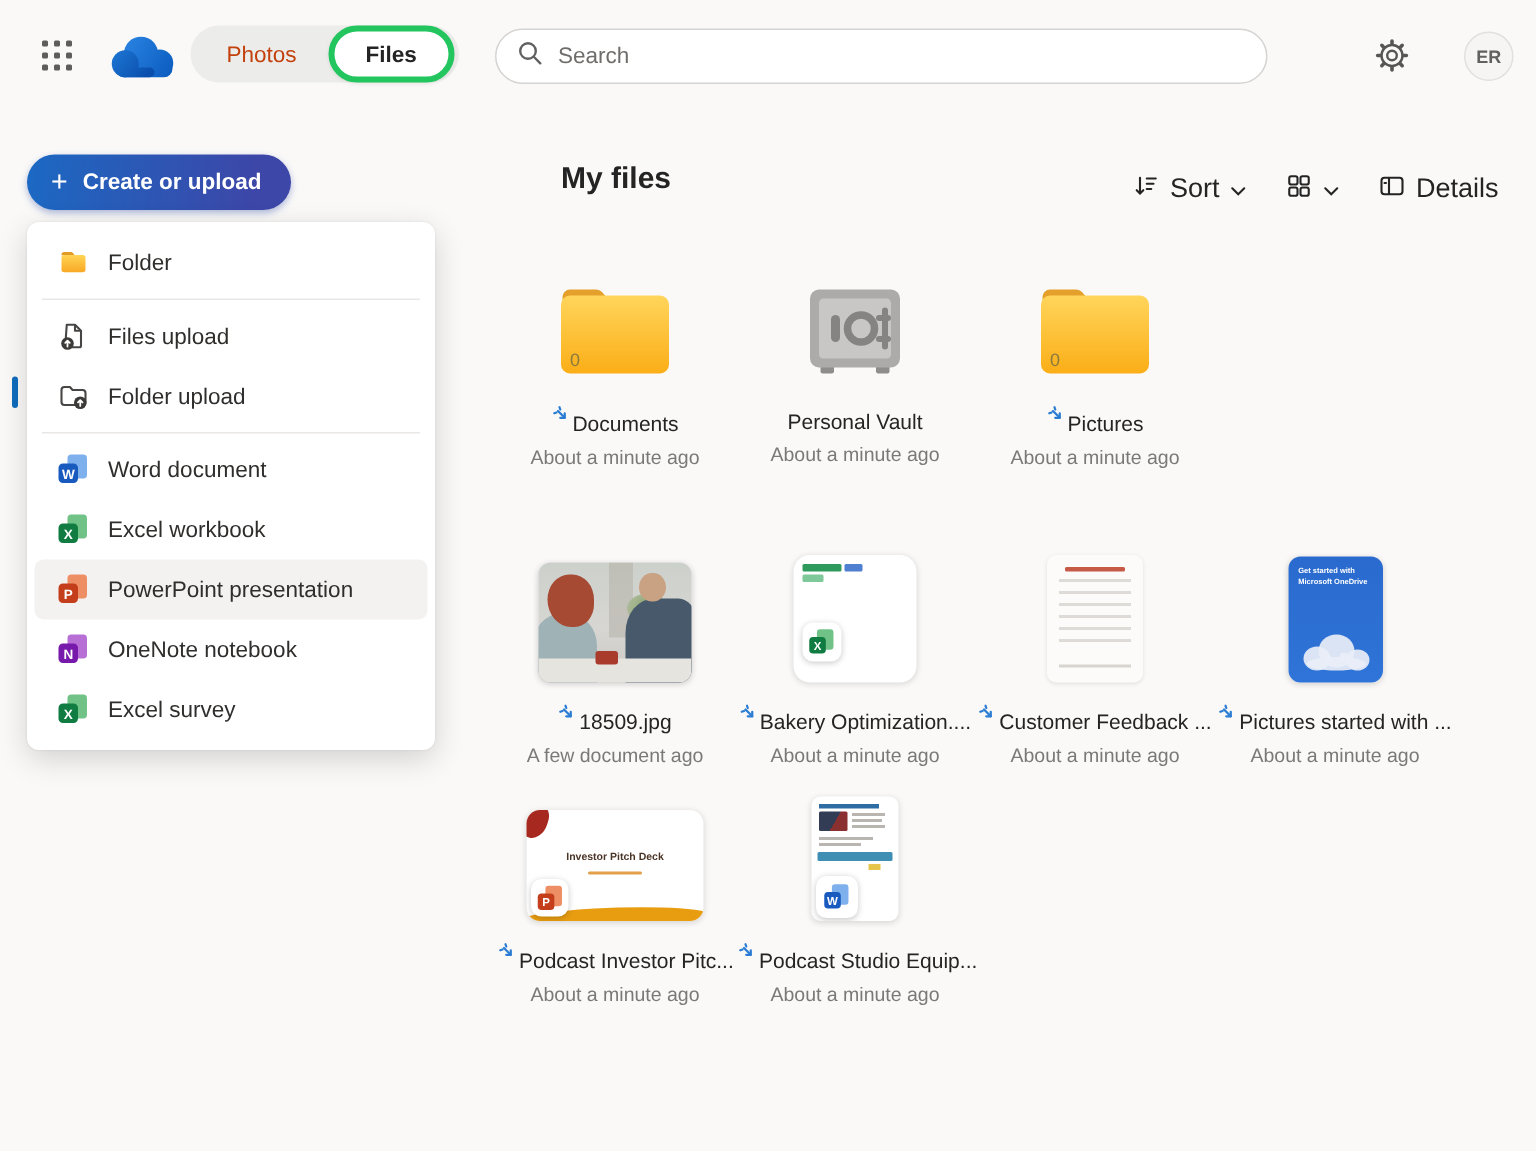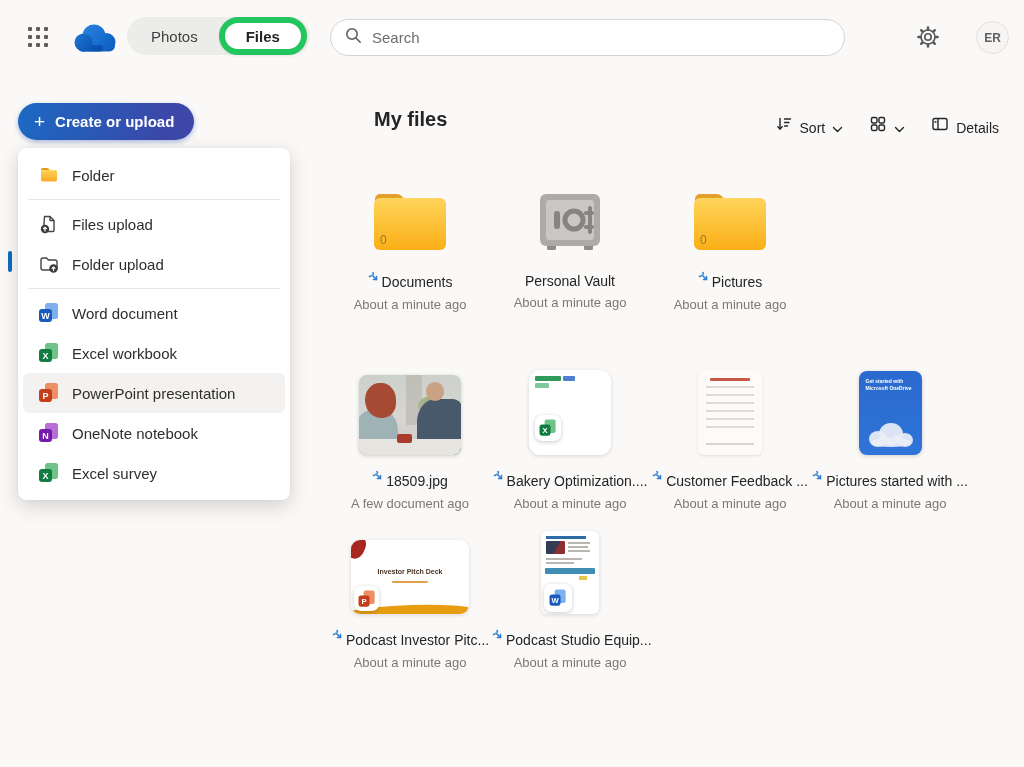--- a/index.html
+++ b/index.html
@@ -5,22 +5,22 @@
   * { margin:0; padding:0; box-sizing:border-box; }
   html,body { width:1024px; height:767px; }
   body { font-family:"Liberation Sans", sans-serif; background:#faf9f8; position:relative; overflow:hidden; color:#242424; }
 
   
   .topbar { position:absolute; left:0; top:0; width:1024px; height:75px; background:#faf9f8; }
   .waffle { position:absolute; left:28px; top:27px; width:20px; height:20px; display:grid; grid-template-columns:repeat(3,1fr); gap:4.5px; cursor:pointer; }
   .waffle span { width:3.5px; height:3.5px; background:#5f5d5b; border-radius:1px; }
   .logo { position:absolute; left:70px; top:22px; }
   .toggle { position:absolute; left:127px; top:17px; height:38px; background:#ececea; border-radius:20px; display:flex; align-items:center; padding:0 3px; }
-  .toggle .seg { padding:0 21px; height:38px; display:flex; align-items:center; font-size:15px; color:#404040; cursor:pointer; }
-  .toggle .seg.active { background:#fff; border:6px solid #22c55e; border-radius:19px; height:38px; font-weight:bold; color:#242424; box-shadow:0 1px 3px rgba(0,0,0,.08); }
+  .toggle .seg { padding:0 21px; height:38px; display:flex; align-items:center; font-size:15px; color:#c2410c; cursor:pointer; }
+  .toggle .seg.active { background:#fff; border:4px solid #22c55e; border-radius:19px; height:38px; font-weight:bold; color:#242424; box-shadow:0 1px 3px rgba(0,0,0,.08); }
   .search { position:absolute; left:330px; top:19px; width:515px; height:37px; background:#fff; border:1px solid #d6d4d2; border-radius:19px; display:flex; align-items:center; padding:0 14px; gap:10px; }
   .search input { border:none; outline:none; flex:1; font-size:15px; font-family:"Liberation Sans",sans-serif; color:#333; background:transparent; }
   .search input::placeholder { color:#6f6d6b; }
   .gearbtn { position:absolute; left:917px; top:26px; width:24px; height:24px; cursor:pointer; }
   .avatar { position:absolute; left:976px; top:21px; width:33px; height:33px; border-radius:50%; background:#f6f5f4; border:1px solid #e2e0de; display:flex; align-items:center; justify-content:center; font-size:12px; font-weight:bold; color:#616161; cursor:pointer; }
 
   
   .create-btn { position:absolute; left:18px; top:103px; height:37px; padding:0 20px 0 16px; border:none; border-radius:19px; background:linear-gradient(95deg,#1b69c3 0%,#3c47a8 85%); color:#fff; display:flex; align-items:center; gap:10px; cursor:pointer; box-shadow:0 2px 5px rgba(30,60,160,.35); }
   .create-btn .plus { font-size:19px; font-weight:normal; line-height:1; }
   .create-btn .cb-label { font-size:15px; font-weight:bold; font-family:"Liberation Sans",sans-serif; }
@@ -41,21 +41,21 @@
   .ppt .back{background:#ed8e64;} .ppt .front{background:#c43e1c;}
   .onenote .back{background:#b76fd6;} .onenote .front{background:#7719aa;}
   .txtdoc { width:15px; height:18px; border:1.6px solid #656360; border-radius:3px; margin:1px 0 0 2px; background:
       linear-gradient(#656360,#656360) 3px 4px/7px 1.5px no-repeat,
       linear-gradient(#656360,#656360) 3px 7.5px/7px 1.5px no-repeat,
       linear-gradient(#656360,#656360) 3px 11px/7px 1.5px no-repeat; }
 
   
   .page-title { position:absolute; left:334px; top:108px; font-size:20px; font-weight:bold; color:#242424;margin-left:40px; }
   .toolbar { position:absolute; right:16px; top:110px; display:flex; align-items:center; gap:8px; }
-  .tool-btn { display:flex; align-items:flex-end; gap:7px; font-size:14px; color:#242424; padding:5px 9px; border-radius:6px; cursor:pointer; }
+  .tool-btn { display:flex; align-items:flex-start; gap:7px; font-size:18px; color:#242424; padding:5px 9px; border-radius:6px; cursor:pointer; }
 
   
   .row { position:absolute; left:330px; display:flex; }
   .row1 { top:178px; } .row2 { top:363px; } .row3 { top:528px; }
   .tile { width:160px; display:flex; flex-direction:column; align-items:center; cursor:pointer; }
   .thumb-area { display:flex; align-items:flex-end; justify-content:center; }
   .row1 .thumb-area { height:78px; } .row2 .thumb-area { height:92px; } .row3 .thumb-area { height:86px; }
   .name-line { margin-top:17px; display:flex; align-items:center; max-width:156px; }
   .f-name { font-size:14px; color:#242424; white-space:nowrap;text-align:right; }
   .f-time { margin-top:6px; font-size:13px; color:#7b7977; }

